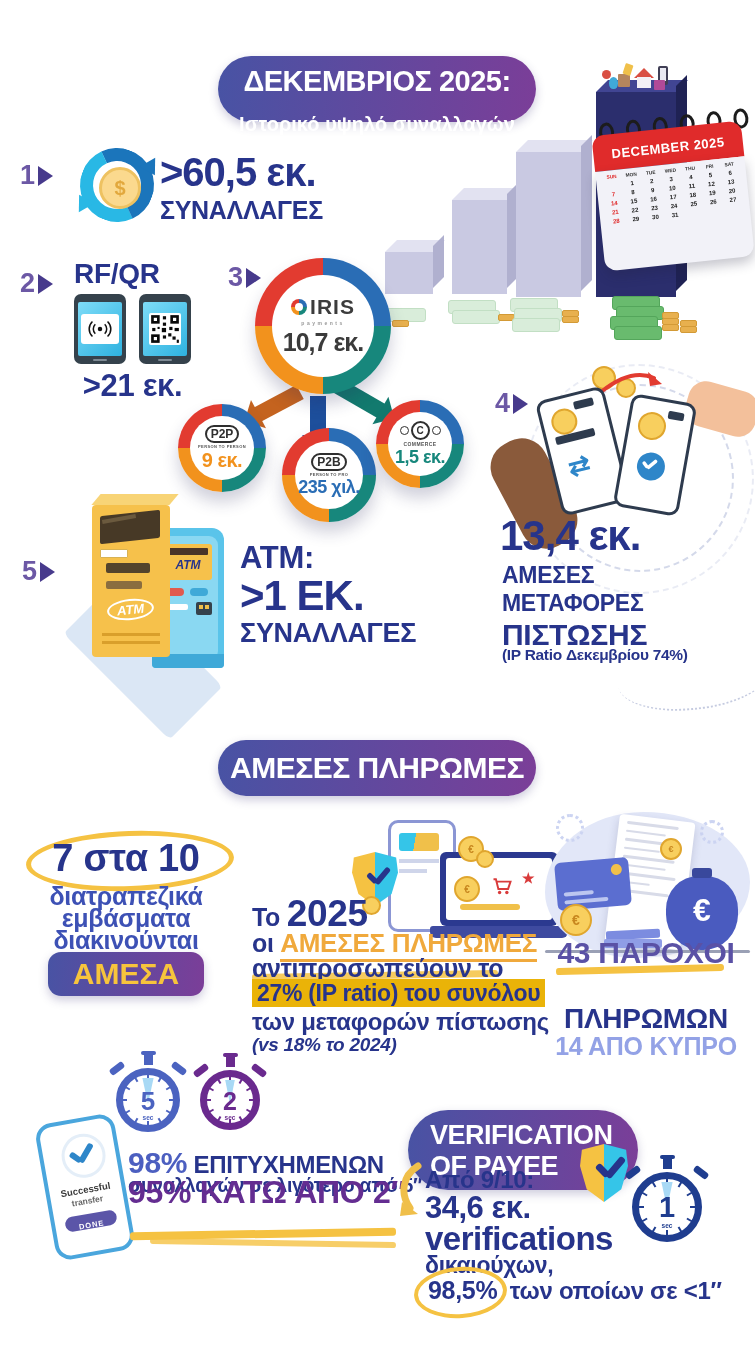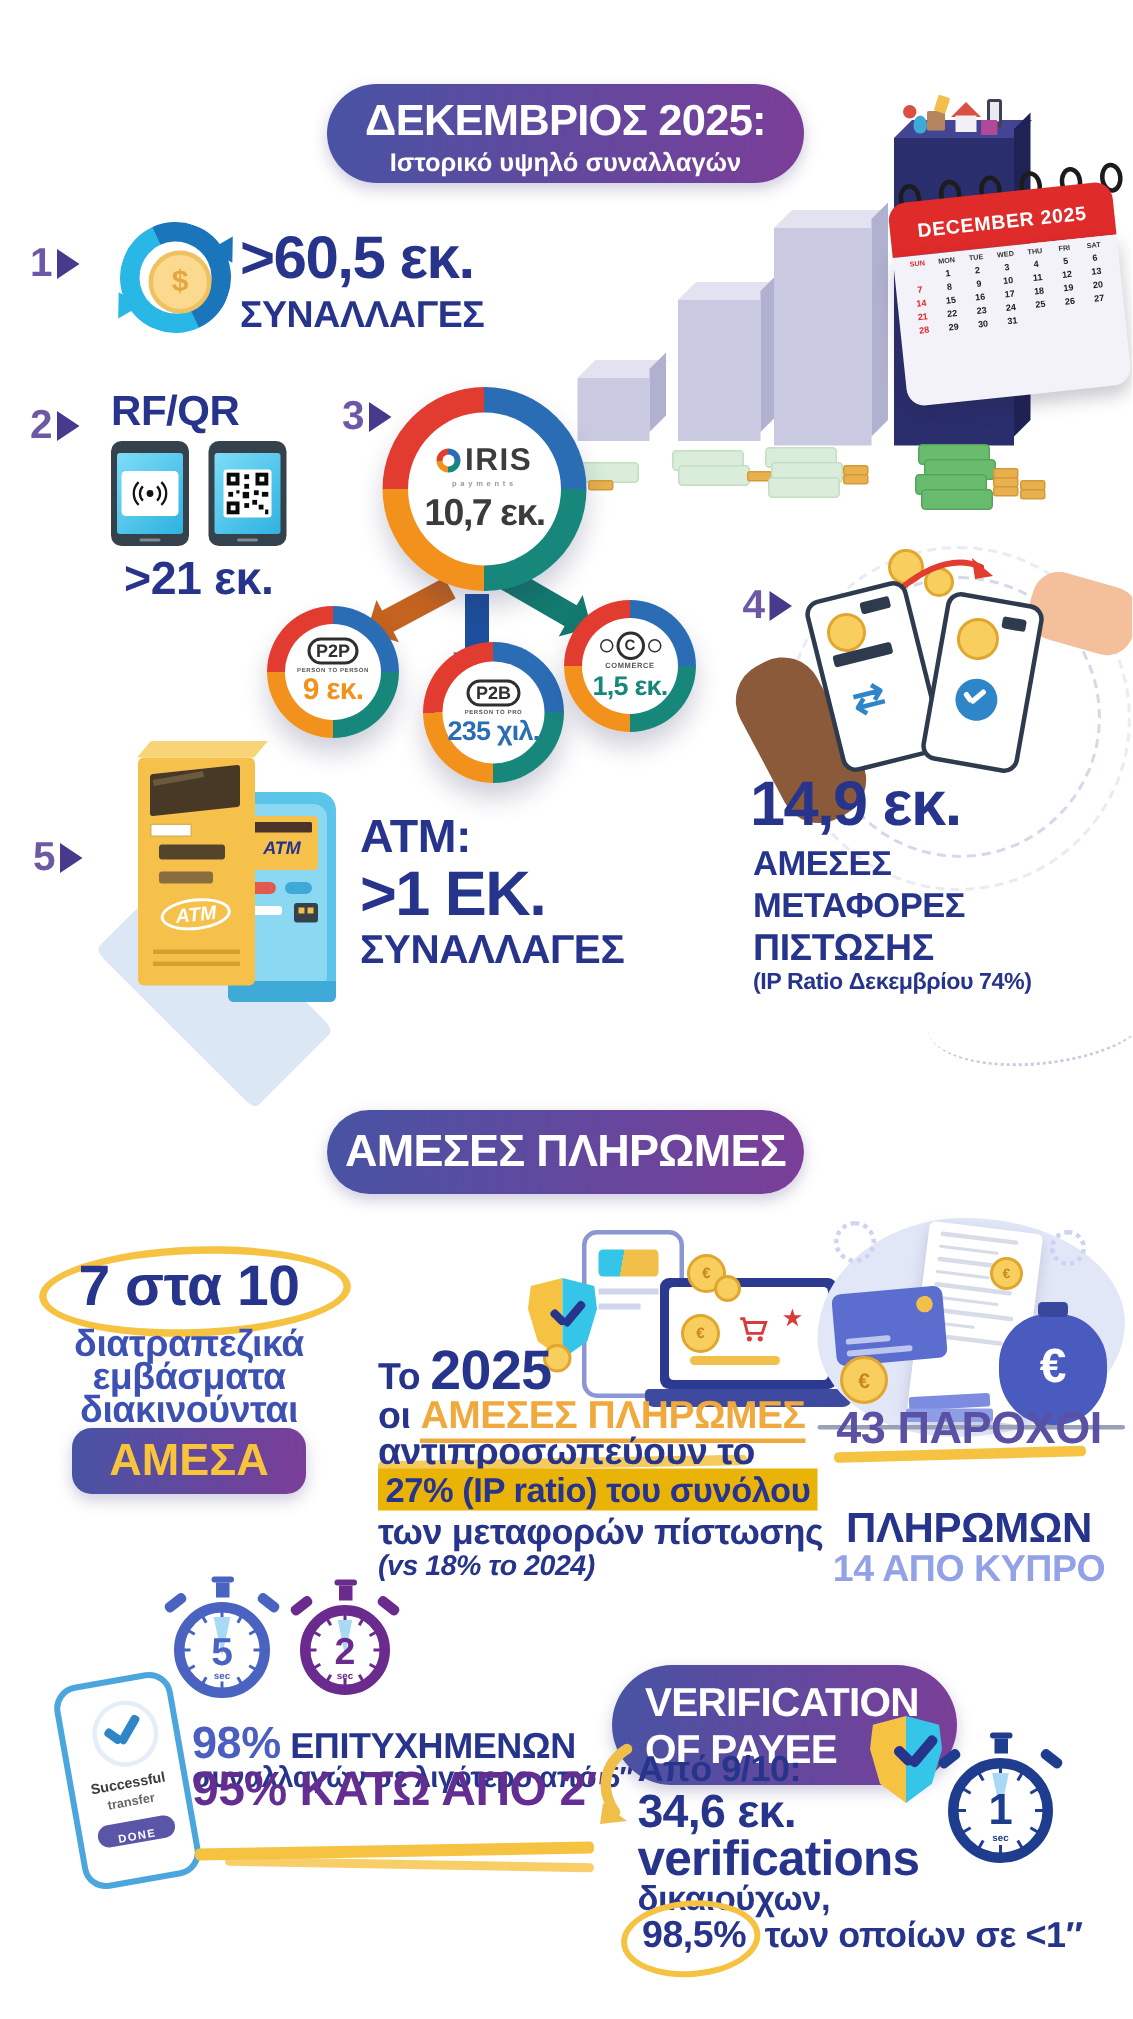--- a/index.html
+++ b/index.html
@@ -119,21 +119,21 @@
   .recp{position:absolute;background:#fff;border-radius:4px;box-shadow:0 4px 10px rgba(40,40,90,.18)}
   .dashln{height:2.5px;background:#d8dbe8;border-radius:2px;margin:6px 8px 0}
 </style>
 </head>
 <body>
 
 <div class="canvas">
 
   <div class="pill ctr" style="left:218px;top:56px;width:318px;height:66px">
     <div style="font-size:29px;margin-top:9px;letter-spacing:-.5px">ΔΕΚΕΜΒΡΙΟΣ 2025:</div>
-    <div style="font-size:17px;margin-top:1px">Ιστορικό υψηλό συναλλαγών</div>
+    <div style="font-size:20px;margin-top:15px">Ιστορικό υψηλό συναλλαγών</div>
   </div>
 
   <div class="bar" style="left:385px;top:252px;width:48px;height:42px;--c:#c9c9e2;--t:#e2e2f1;--s:#b0b0cf">
       <div class="face"></div>
     </div>
   <div class="bar" style="left:452px;top:200px;width:55px;height:94px;--c:#c9c9e2;--t:#e2e2f1;--s:#b0b0cf">
       <div class="face"></div>
     </div>
   <div class="bar" style="left:516px;top:152px;width:65px;height:145px;--c:#c9c9e2;--t:#e2e2f1;--s:#b0b0cf">
       <div class="face"></div>
@@ -361,24 +361,24 @@
       <div class="mkcheck" style="left:18px;top:58px;color:#fff;transform:scale(.5);transform-origin:left top"></div>
     </div>
     <div class="hand" style="left:686px;top:386px;width:72px;height:46px;background:#f3c09b;transform:rotate(16deg);border-radius:18px"></div>
     <div class="ycoin" style="left:592px;top:366px;width:20px;height:20px;font-size:9px"></div>
     <div class="ycoin" style="left:616px;top:378px;width:16px;height:16px;font-size:8px"></div>
     <svg class="abs" style="left:596px;top:366px" width="72" height="34" viewBox="0 0 72 34">
       <path d="M5 26 Q 35 2 58 12" fill="none" stroke="#e23b30" stroke-width="4" stroke-linecap="round"></path>
       <polygon points="66,18 52,6 54,20" fill="#e23b30"></polygon>
     </svg>
   </div>
-  <div class="t" style="left:500px;top:512px;font-size:42px;letter-spacing:-1px">14,9 εκ.</div>
+  <div class="t" style="left:500px;top:512px;font-size:42px;letter-spacing:-1px">13,4 εκ.</div>
   <div class="t" style="left:502px;top:562px;font-size:23px">ΑΜΕΣΕΣ</div>
   <div class="t" style="left:502px;top:590px;font-size:23px">ΜΕΤΑΦΟΡΕΣ</div>
-  <div class="t" style="left:502px;top:618px;font-size:25px">ΠΙΣΤΩΣΗΣ</div>
+  <div class="t" style="left:502px;top:618px;font-size:30px">ΠΙΣΤΩΣΗΣ</div>
   <div class="t" style="left:502px;top:646px;font-size:15.5px">(IP Ratio Δεκεμβρίου 74%)</div>
   <div class="abs" style="left:618px;top:648px;width:150px;height:60px;border-bottom:2px dotted #c5cbe0;border-radius:50%;transform:rotate(-6deg)"></div>
 
   <div class="marker" style="left:22px;top:556px">
     <span>5</span>
       <i class="tri"></i>
   </div>
   <div>
     <div class="platform"></div>
     <div class="atm-b">

